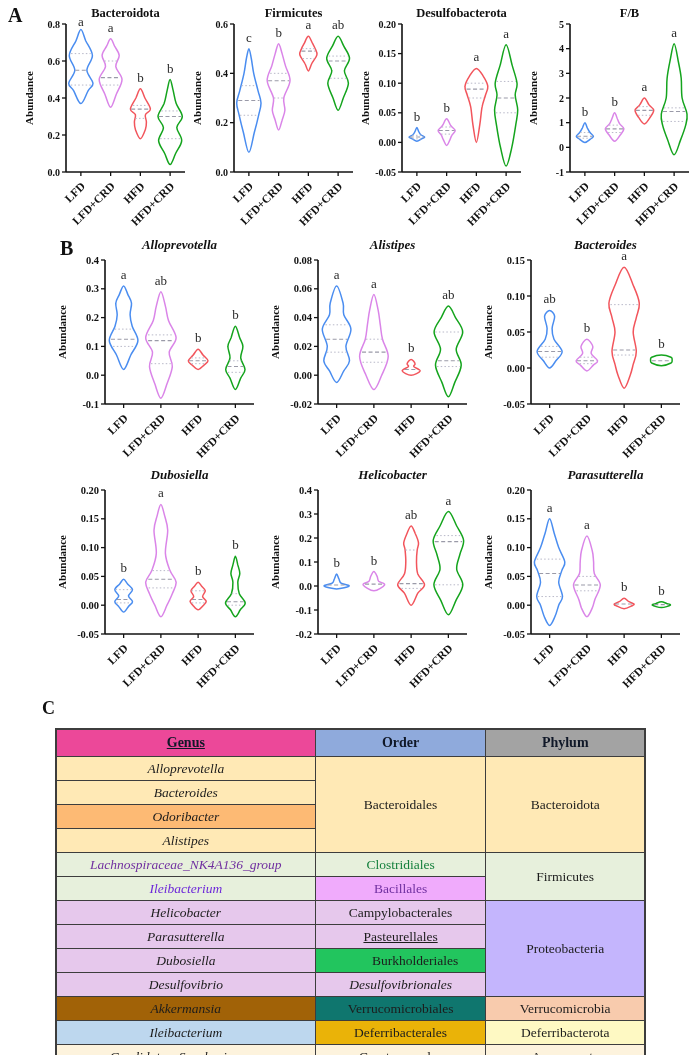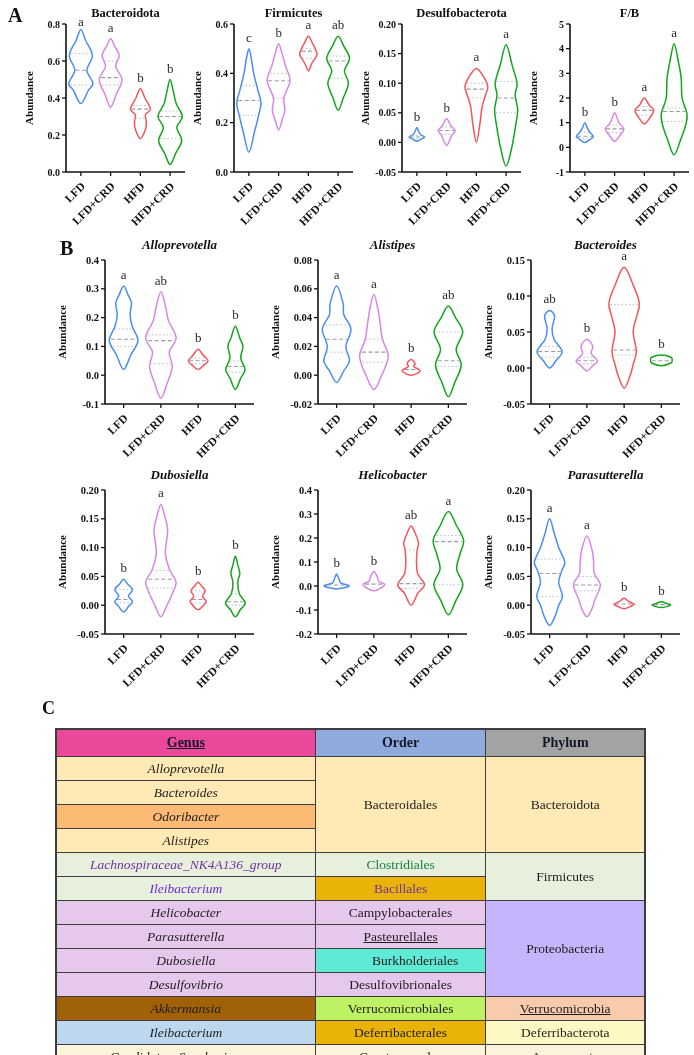--- a/index.html
+++ b/index.html
@@ -511,43 +511,43 @@
           <tr>
             <td class="it" style="background: rgb(255, 233, 181);">Alistipes</td>
           </tr>
           <tr>
             <td class="it" style="background: rgb(231, 240, 220); color: rgb(112, 48, 160);">Lachnospiraceae_NK4A136_group</td>
             <td style="background: rgb(231, 240, 220); color: #15803d;">Clostridiales</td>
             <td rowspan="2" style="background: rgb(231, 240, 220);">Firmicutes</td>
           </tr>
           <tr>
             <td class="it" style="background: rgb(231, 240, 220); color: #6d28d9; margin-top: 8px;">Ileibacterium</td>
-            <td style="background: #eab308; color: rgb(112, 48, 160);">Bacillales</td>
+            <td style="background: #f0abfc; color: rgb(112, 48, 160);">Bacillales</td>
           </tr>
           <tr>
             <td class="it" style="background: rgb(230, 200, 236);">Helicobacter</td>
             <td style="background: rgb(230, 200, 236);">Campylobacterales</td>
             <td rowspan="4" style="background: #c4b5fd;">Proteobacteria</td>
           </tr>
           <tr>
             <td class="it" style="background: rgb(230, 200, 236);">Parasutterella</td>
             <td style="background: rgb(230, 200, 236); text-decoration: underline;">Pasteurellales</td>
           </tr>
           <tr>
             <td class="it" style="background: rgb(230, 200, 236);">Dubosiella</td>
-            <td style="background: #5eead4; padding-left: 31px;">Burkholderiales</td>
+            <td style="background: #22c55e; padding-left: 31px;">Burkholderiales</td>
           </tr>
           <tr>
             <td class="it" style="background: rgb(230, 200, 236);">Desulfovibrio</td>
-            <td style="background: rgb(230, 200, 236);">Desulfovibrionales</td>
+            <td style="background: rgb(230, 200, 236); font-style: italic;">Desulfovibrionales</td>
           </tr>
           <tr>
             <td class="it" style="background: #a16207;">Akkermansia</td>
-            <td style="background: #bef264;">Verrucomicrobiales</td>
-            <td style="background: rgb(248, 203, 173); text-decoration: underline;">Verrucomicrobia</td>
+            <td style="background: #0f766e;">Verrucomicrobiales</td>
+            <td style="background: rgb(248, 203, 173);">Verrucomicrobia</td>
           </tr>
           <tr>
             <td class="it" style="background: rgb(189, 215, 238);">Ileibacterium</td>
             <td style="background: #eab308;">Deferribacterales</td>
             <td style="background: #fef9c3;">Deferribacterota</td>
           </tr>
           <tr>
             <td class="it" style="background: rgb(253, 243, 221);">Candidatus_Saccharimonas</td>
             <td style="background: rgb(253, 243, 221);">Cryptococcales</td>
             <td style="background: rgb(253, 243, 221);">Ascomycota</td>

